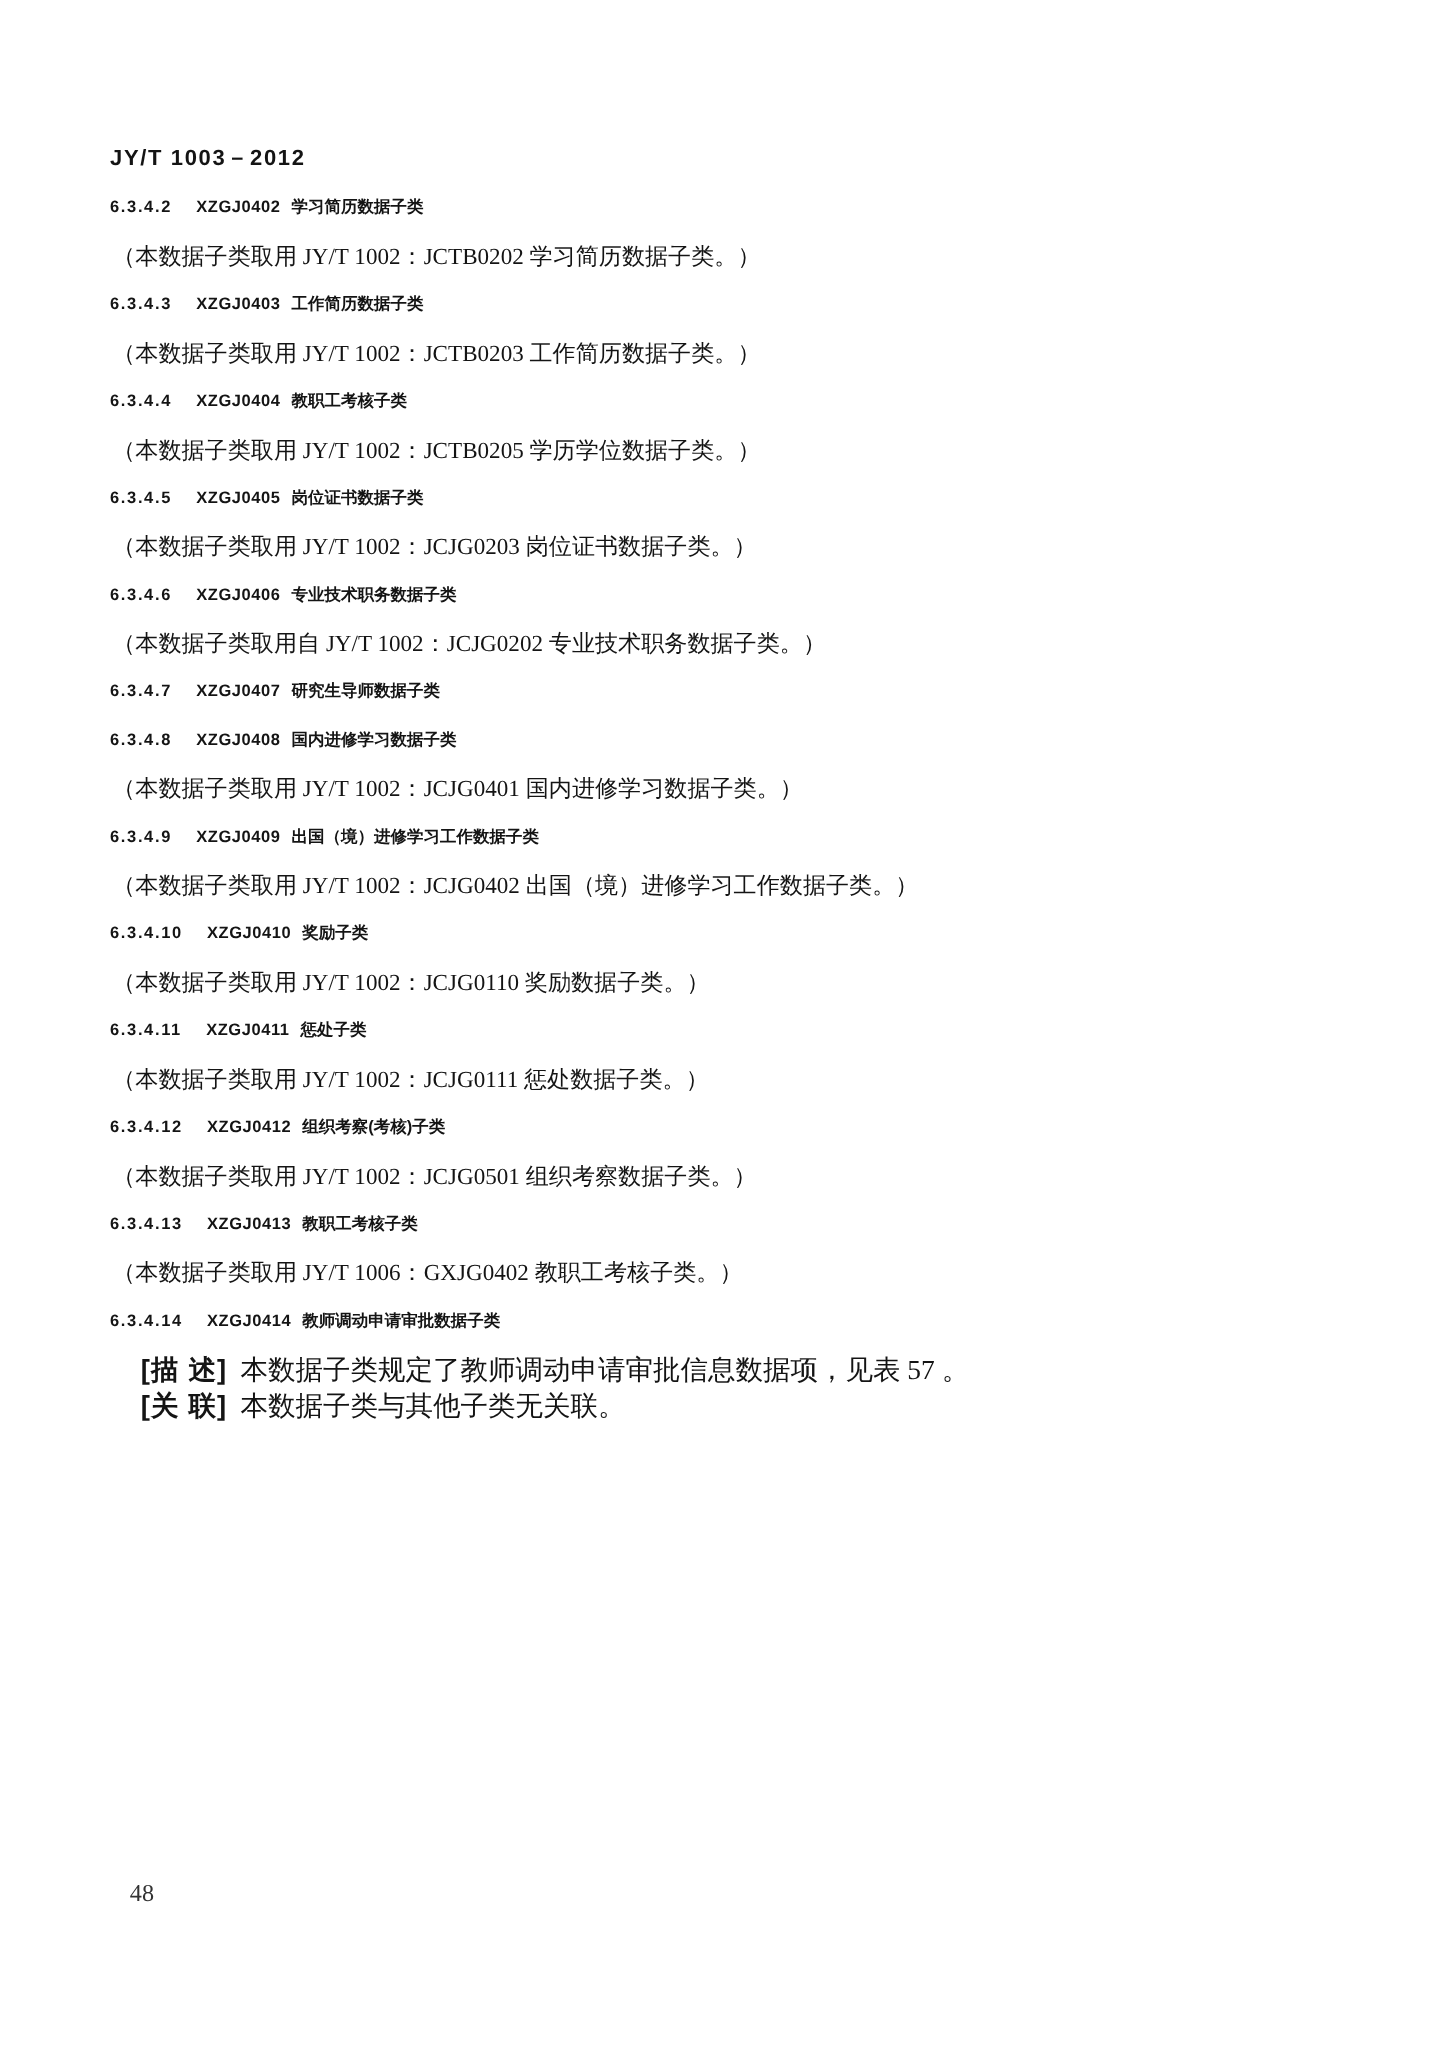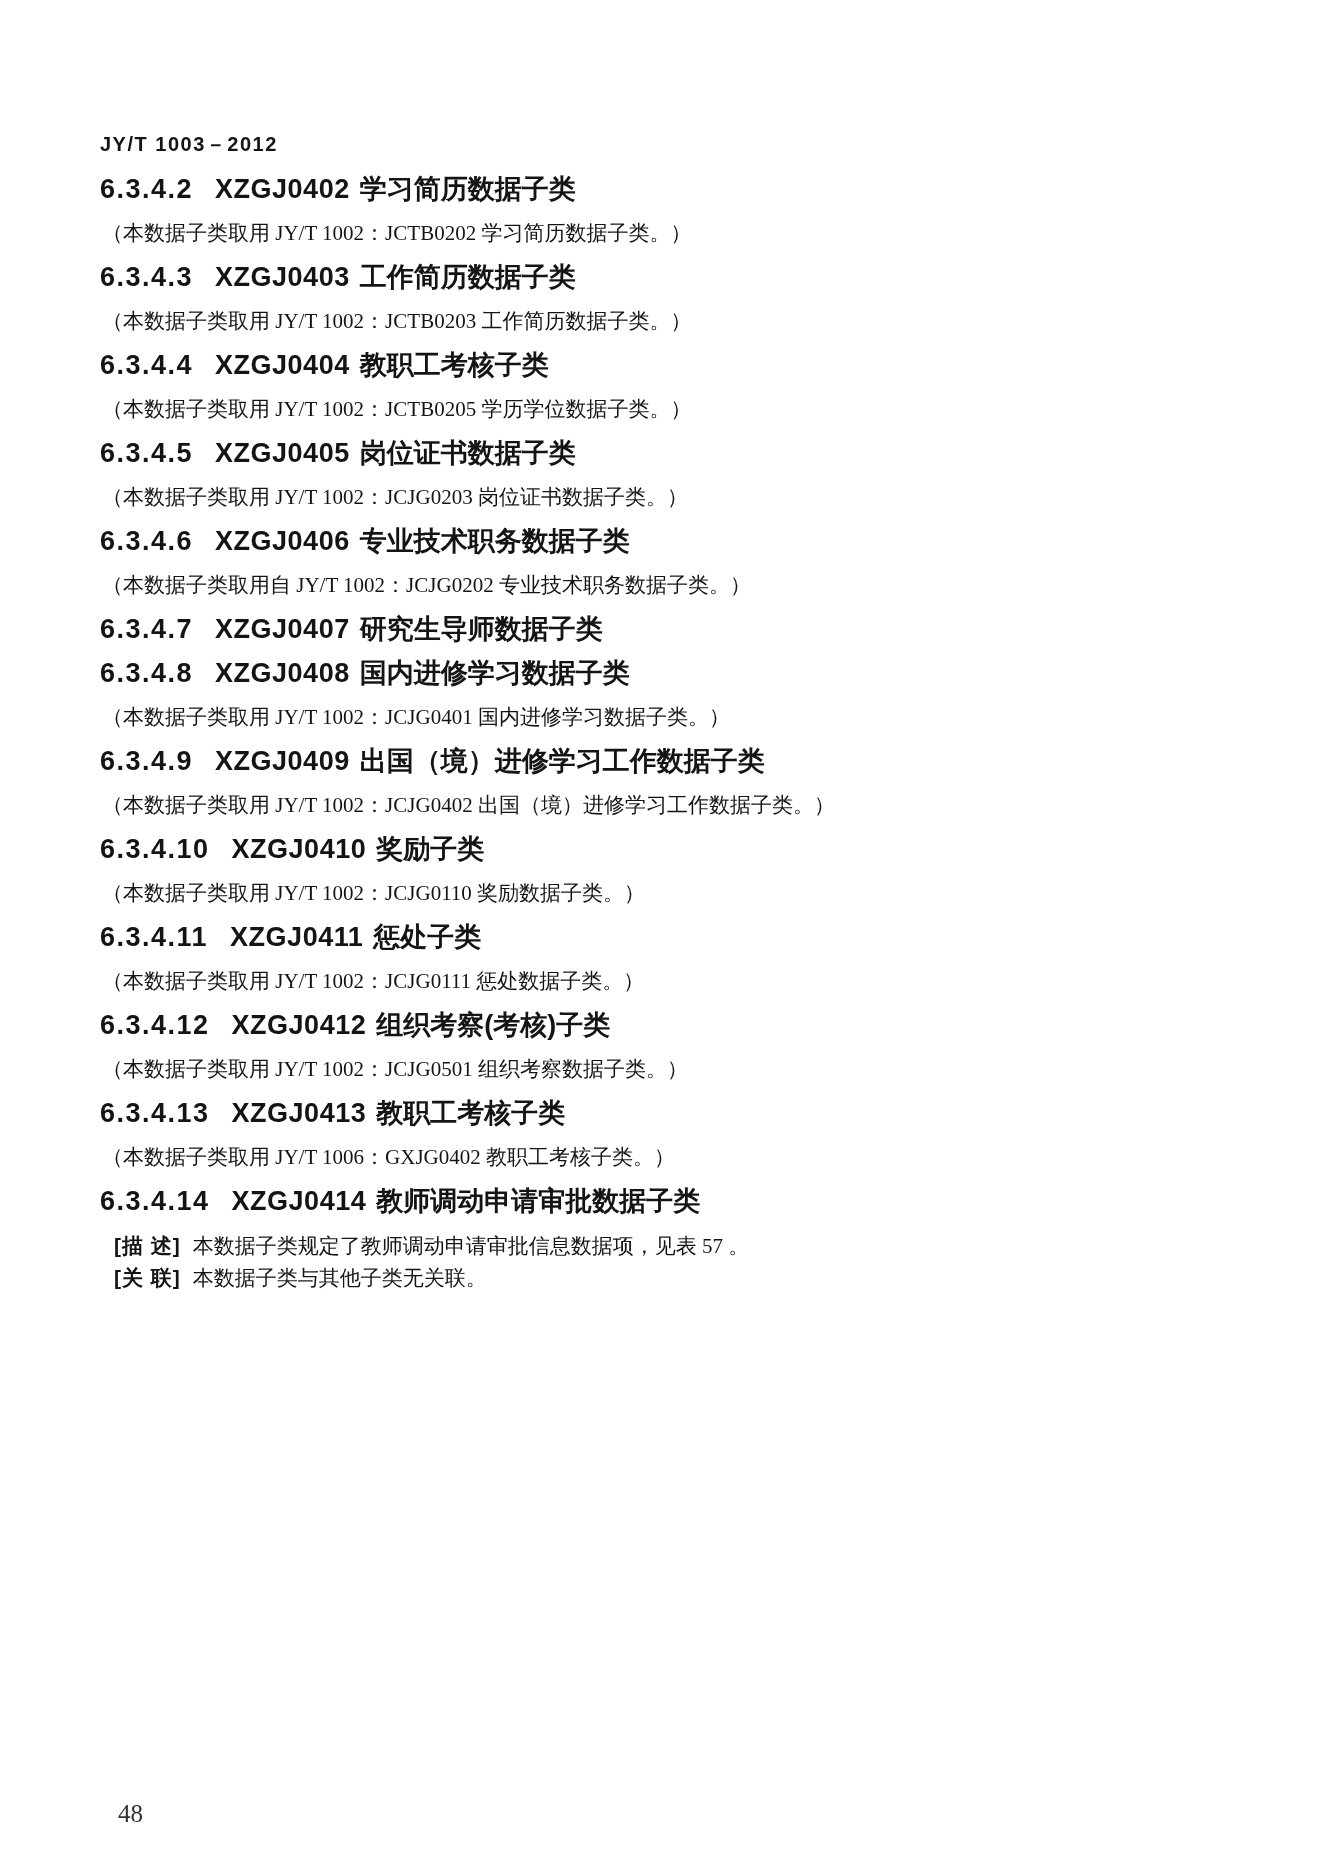--- a/index.html
+++ b/index.html
@@ -16,55 +16,55 @@
     font-weight:700;
     font-size:20px;
     letter-spacing:1.5px;
     height:22px; line-height:22px;
     margin-bottom:23px;
     white-space:nowrap;
   }
   .heading {
     font-family:"Liberation Sans", sans-serif;
     font-weight:700;
-    font-size:27px;
+    font-size:15px;
     height:22px; line-height:22px;
     margin-bottom:22px;
     white-space:nowrap;
   }
   .heading .num  { margin-right:22px; letter-spacing:1.5px; }
   .heading .code { margin-right:10px; letter-spacing:0.5px; }
   .note {
     font-family:"Liberation Serif", "DejaVu Serif", serif;
     font-size:21px;
     height:22px; line-height:22px;
     margin-bottom:22px;
     margin-left:2px;
     white-space:nowrap;
   }
   .final-block { margin-top:0; }
   .desc-line {
     font-family:"Liberation Serif", "DejaVu Serif", serif;
-    font-size:21px;
+    font-size:25px;
     height:22px; line-height:24px;
     margin-bottom:10px;
-    margin-left:14px;
+    margin-left:28px;
     white-space:nowrap;
   }
   .desc-label {
     font-family:"Liberation Sans", sans-serif;
     font-weight:700;
     margin-right:12px;
     letter-spacing:1px;
   }
   .page-number {
     position:absolute;
-    left:118px; top:1800px;
+    left:118px; top:1708px;
     font-family:"Liberation Serif", "DejaVu Serif", serif;
-    font-size:25px;
+    font-size:22px;
     color:#333333;
   }
 </style>
 </head>
 <body>
 
 <div class="page">
   <div class="content">
 
     <div class="doc-header">JY/T 1003－2012</div>

